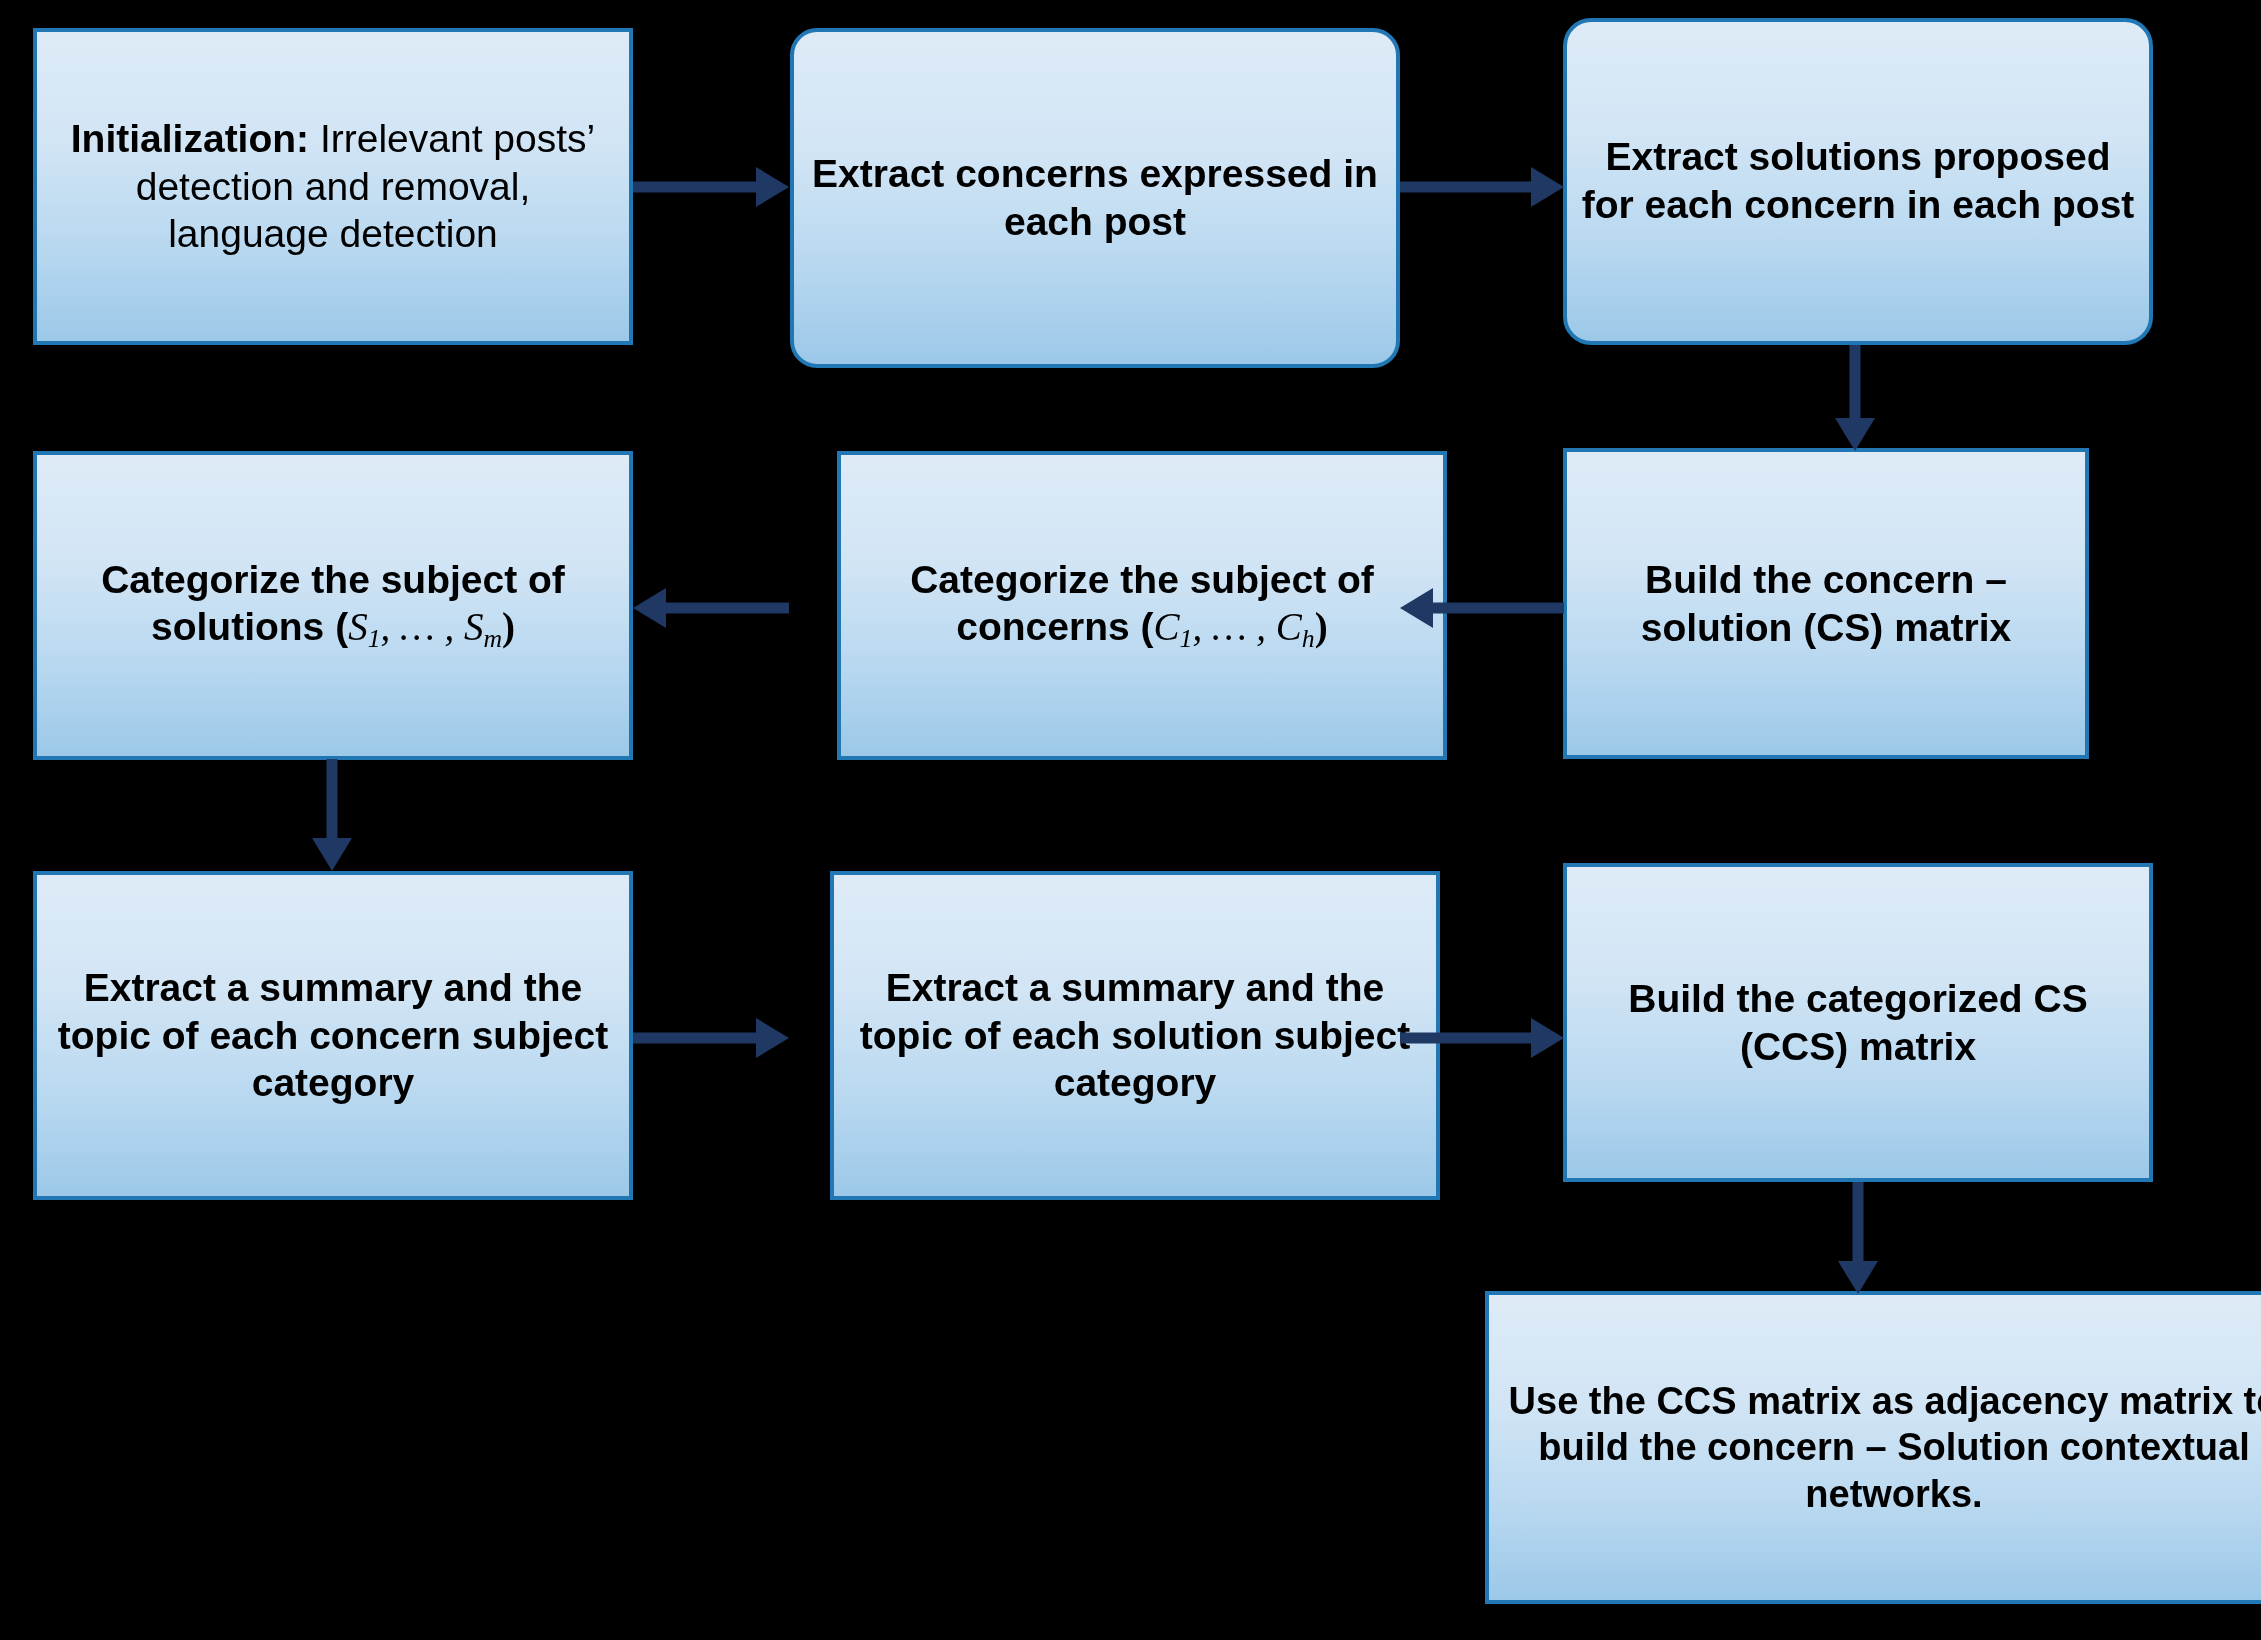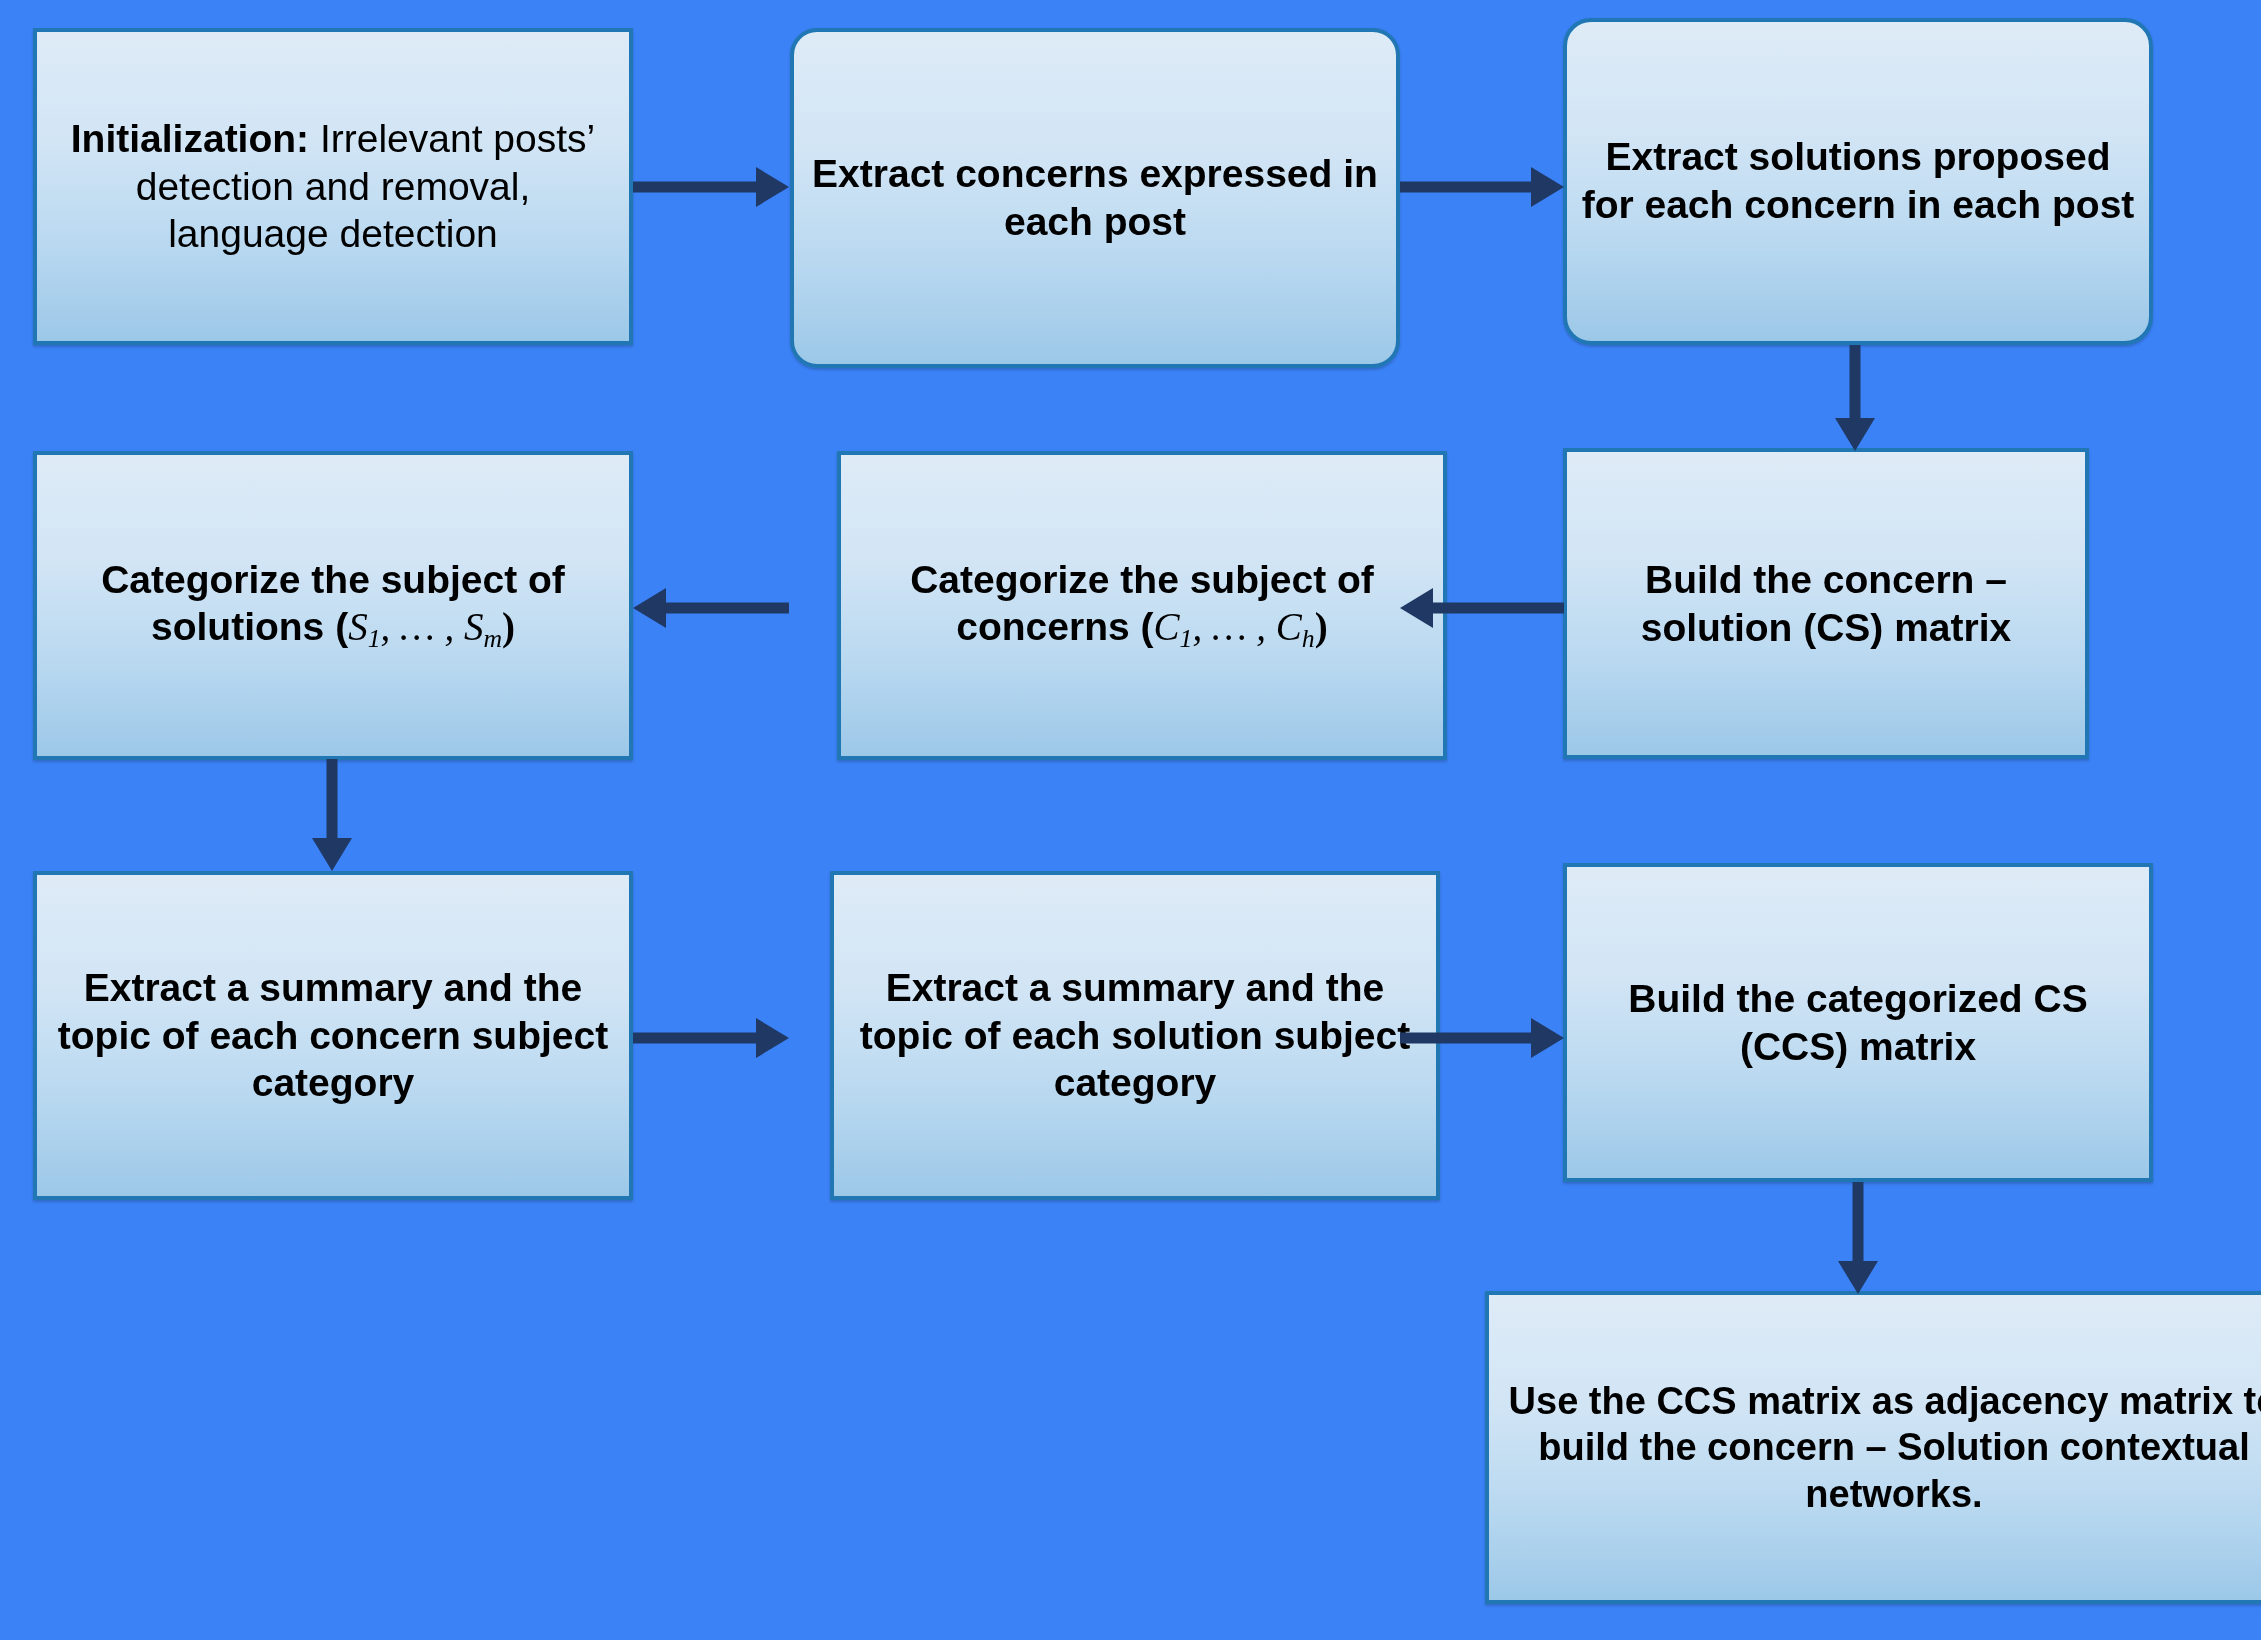--- a/index.html
+++ b/index.html
@@ -4,21 +4,21 @@
 <style>
   html, body {
     margin: 0;
     padding: 0;
     background: #ffffff;
   }
   #canvas {
     position: relative;
     width: 2261px;
     height: 1641px;
-    background: #3b82f6;
+    background: #000000;
     overflow: hidden;
     font-family: "Liberation Sans", sans-serif;
   }
   .node {
     position: absolute;
     box-sizing: border-box;
     border: 4px solid #2077B4;
     background: linear-gradient(180deg, #DEEBF7 0%, #D2E5F5 35%, #B8D8F0 70%, #9CC8E8 100%);
     display: flex;
     align-items: center;

